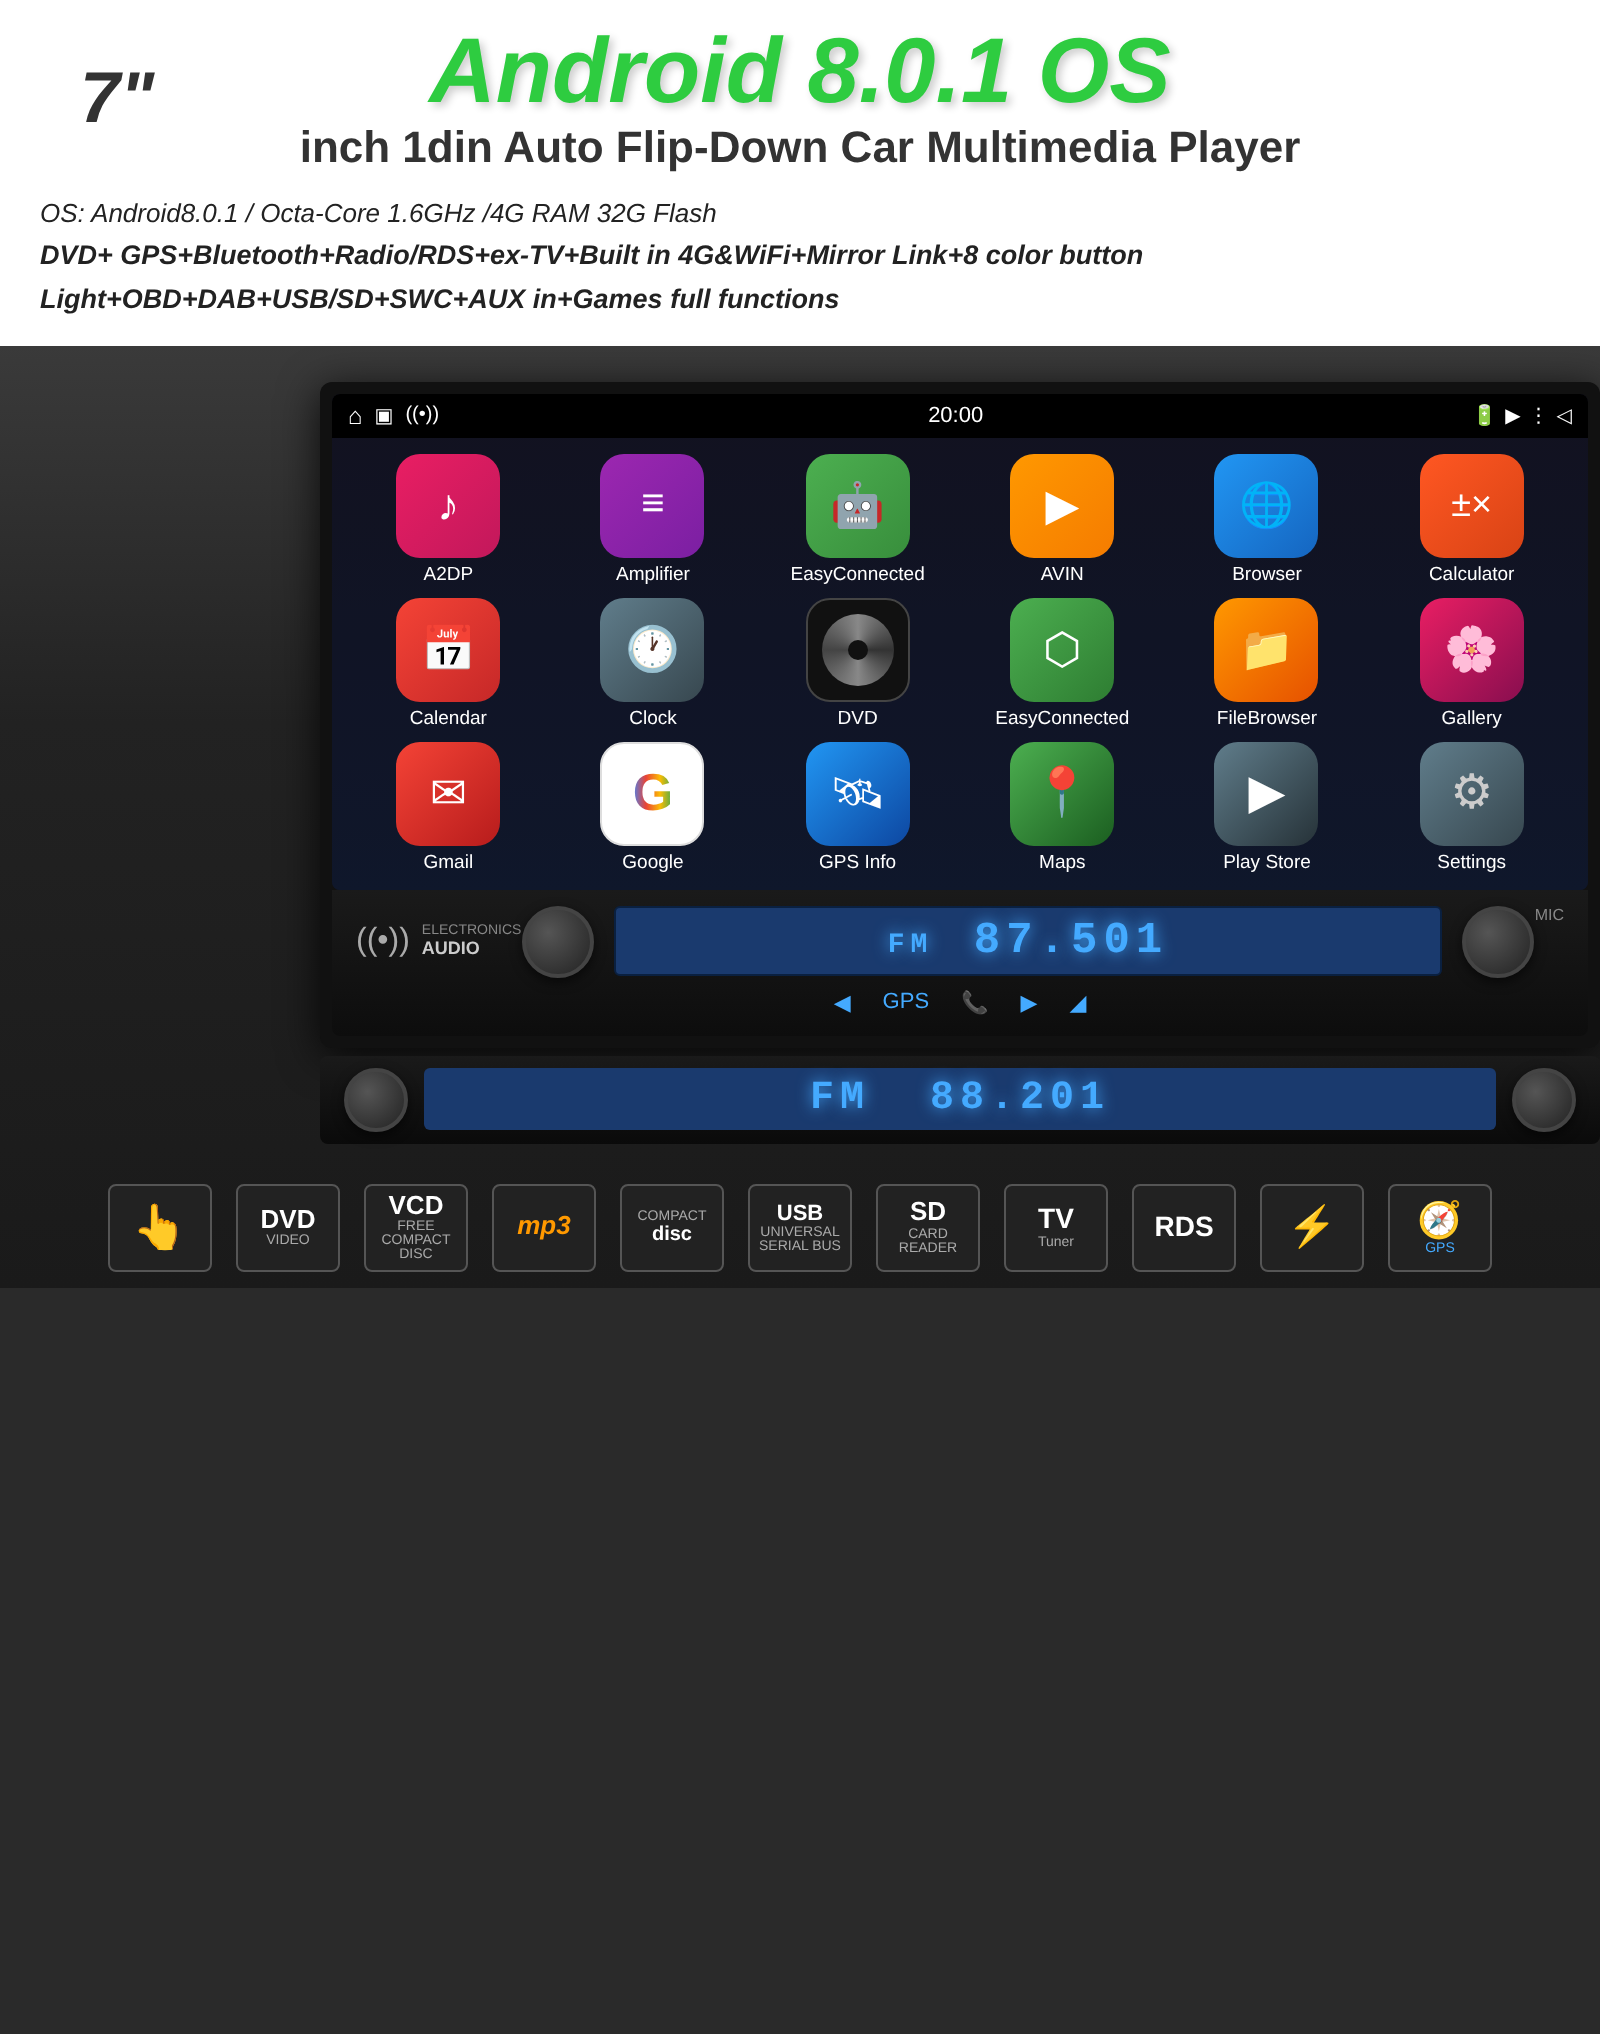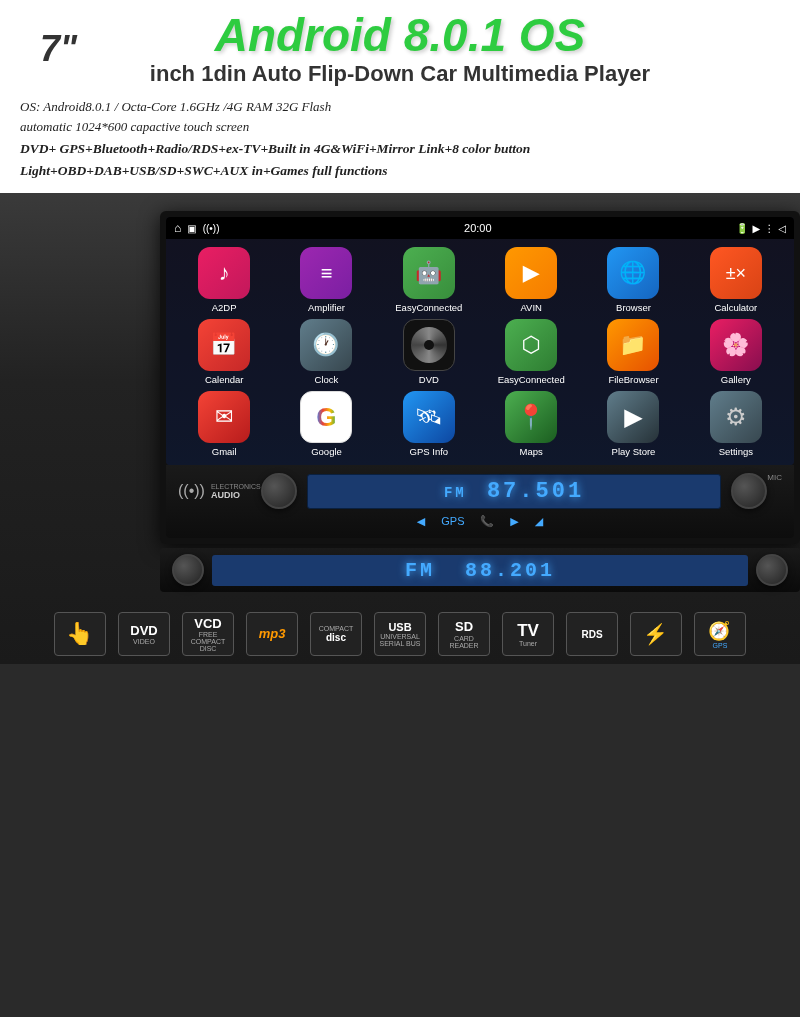--- a/index.html
+++ b/index.html
@@ -42,21 +42,20 @@
       left: 20px;
       top: 18px;
       font-size: 36px;
       font-weight: bold;
       color: #333;
       font-style: italic;
     }
 
     .specs-list {
       padding: 4px 0 0 0;
-      font-family: Liberation Serif, serif;
     }
 
     .spec-line {
       font-size: 13px;
       color: #222;
       font-style: italic;
       line-height: 1.6;
     }
 
     .spec-line.bold-line {
@@ -275,21 +274,20 @@
 <body>
 
 <div class="top-section">
   <div style="position:relative;">
     <div class="title-7inch">7"</div>
     <div class="title-android">Android 8.0.1 OS</div>
     <div class="title-sub">inch 1din Auto Flip-Down Car Multimedia Player</div>
   </div>
   <div class="specs-list">
     <div class="spec-line">OS: Android8.0.1 / Octa-Core 1.6GHz /4G RAM 32G Flash</div>
-    <div class="spec-line">automatic 1024*600 capactive touch screen</div>
     <div class="spec-line bold-line">DVD+ GPS+Bluetooth+Radio/RDS+ex-TV+Built in 4G&amp;WiFi+Mirror Link+8 color button</div>
     <div class="spec-line bold-line">Light+OBD+DAB+USB/SD+SWC+AUX in+Games full functions</div>
   </div>
 </div>
 
 <div style="background: linear-gradient(180deg, #3a3a3a 0%, #222 40%, #1a1a1a 100%); padding: 10px 0 0 0;">
 
   <div class="device-container">
     <div class="screen-bezel">
 
@@ -508,28 +506,28 @@
 
     <div class="feature-badge">
       <div class="feature-icon-box">
         <div class="big-text">SD</div>
         <div class="small-text">CARD READER</div>
       </div>
     </div>
 
     <div class="feature-badge">
       <div class="feature-icon-box">
-        <div class="big-text" style="font-size:17px;">TV</div>
+        <div class="big-text" style="font-size:14px;">TV</div>
         <div class="small-text">Tuner</div>
       </div>
     </div>
 
     <div class="feature-badge">
       <div class="feature-icon-box">
-        <div class="big-text" style="font-size:10px;">RDS</div>
+        <div class="big-text" style="font-size:14px;">RDS</div>
       </div>
     </div>
 
     <div class="feature-badge">
       <div class="feature-icon-box">
         <div style="font-size:20px;color:#4af;">⚡</div>
       </div>
     </div>
 
     <div class="feature-badge">

